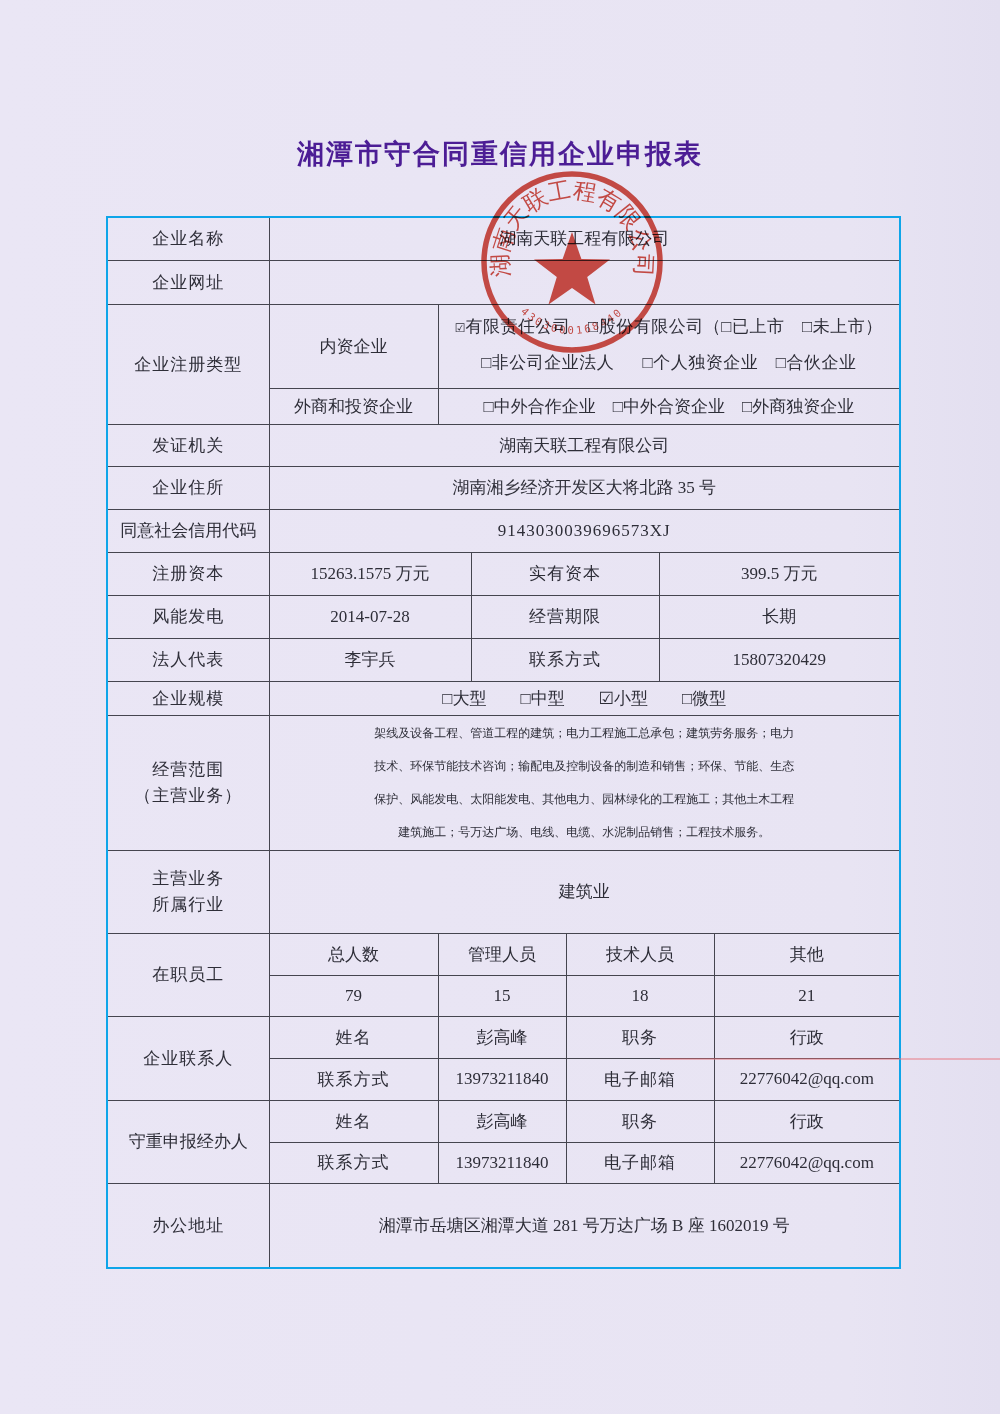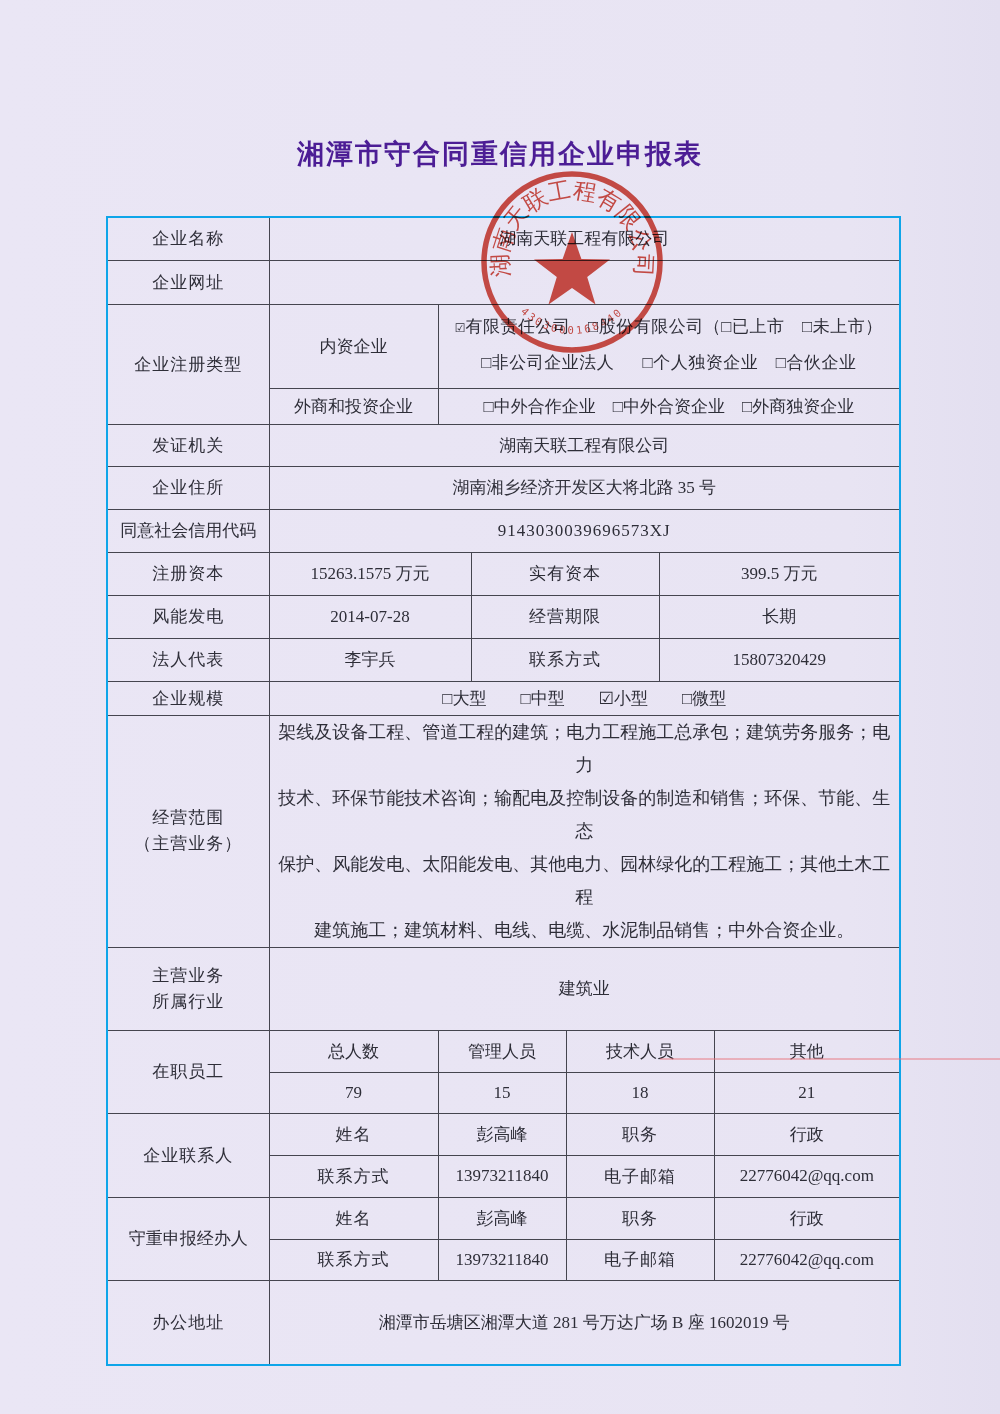--- a/index.html
+++ b/index.html
@@ -26,21 +26,21 @@
     font-size:17px;
   }
   table.doc-table td{
     border:1px solid #45454f;
     text-align:center;vertical-align:middle;
     padding:0 4px;overflow:hidden;
   }
   td.lbl{letter-spacing:1px;}
   .two-line div{line-height:26px;font-family:Liberation Serif, serif;}
   .chk-line{line-height:36px;letter-spacing:0.5px;font-family:Liberation Mono, monospace;}
-  .scope-cell{font-size:18px;}
+  .scope-cell{font-size:12px;}
   .scope-cell div{line-height:33px;}
   .mono-num{letter-spacing:1px;}
   .stamp{
     position:absolute;left:470px;top:160px;width:205px;height:205px;
     mix-blend-mode:multiply;opacity:0.88;pointer-events:none;
   }
   .pink-artifact{
     position:absolute;left:660px;top:1058px;width:340px;height:2px;
     background:rgba(233,110,120,0.45);
   }
@@ -131,21 +131,21 @@
 
     <tr style="height:135px">
       <td class="lbl two-line">
         <div>经营范围</div>
         <div>（主营业务）</div>
       </td>
       <td colspan="6" class="scope-cell">
         <div>架线及设备工程、管道工程的建筑；电力工程施工总承包；建筑劳务服务；电力</div>
         <div>技术、环保节能技术咨询；输配电及控制设备的制造和销售；环保、节能、生态</div>
         <div>保护、风能发电、太阳能发电、其他电力、园林绿化的工程施工；其他土木工程</div>
-        <div>建筑施工；建筑材料、电线、电缆、水泥制品销售；中外合资企业。</div>
+        <div>建筑施工；号万达广场、电线、电缆、水泥制品销售；工程技术服务。</div>
       </td>
     </tr>
 
     <tr style="height:83px">
       <td class="lbl two-line">
         <div>主营业务</div>
         <div>所属行业</div>
       </td>
       <td colspan="6">建筑业</td>
     </tr>

